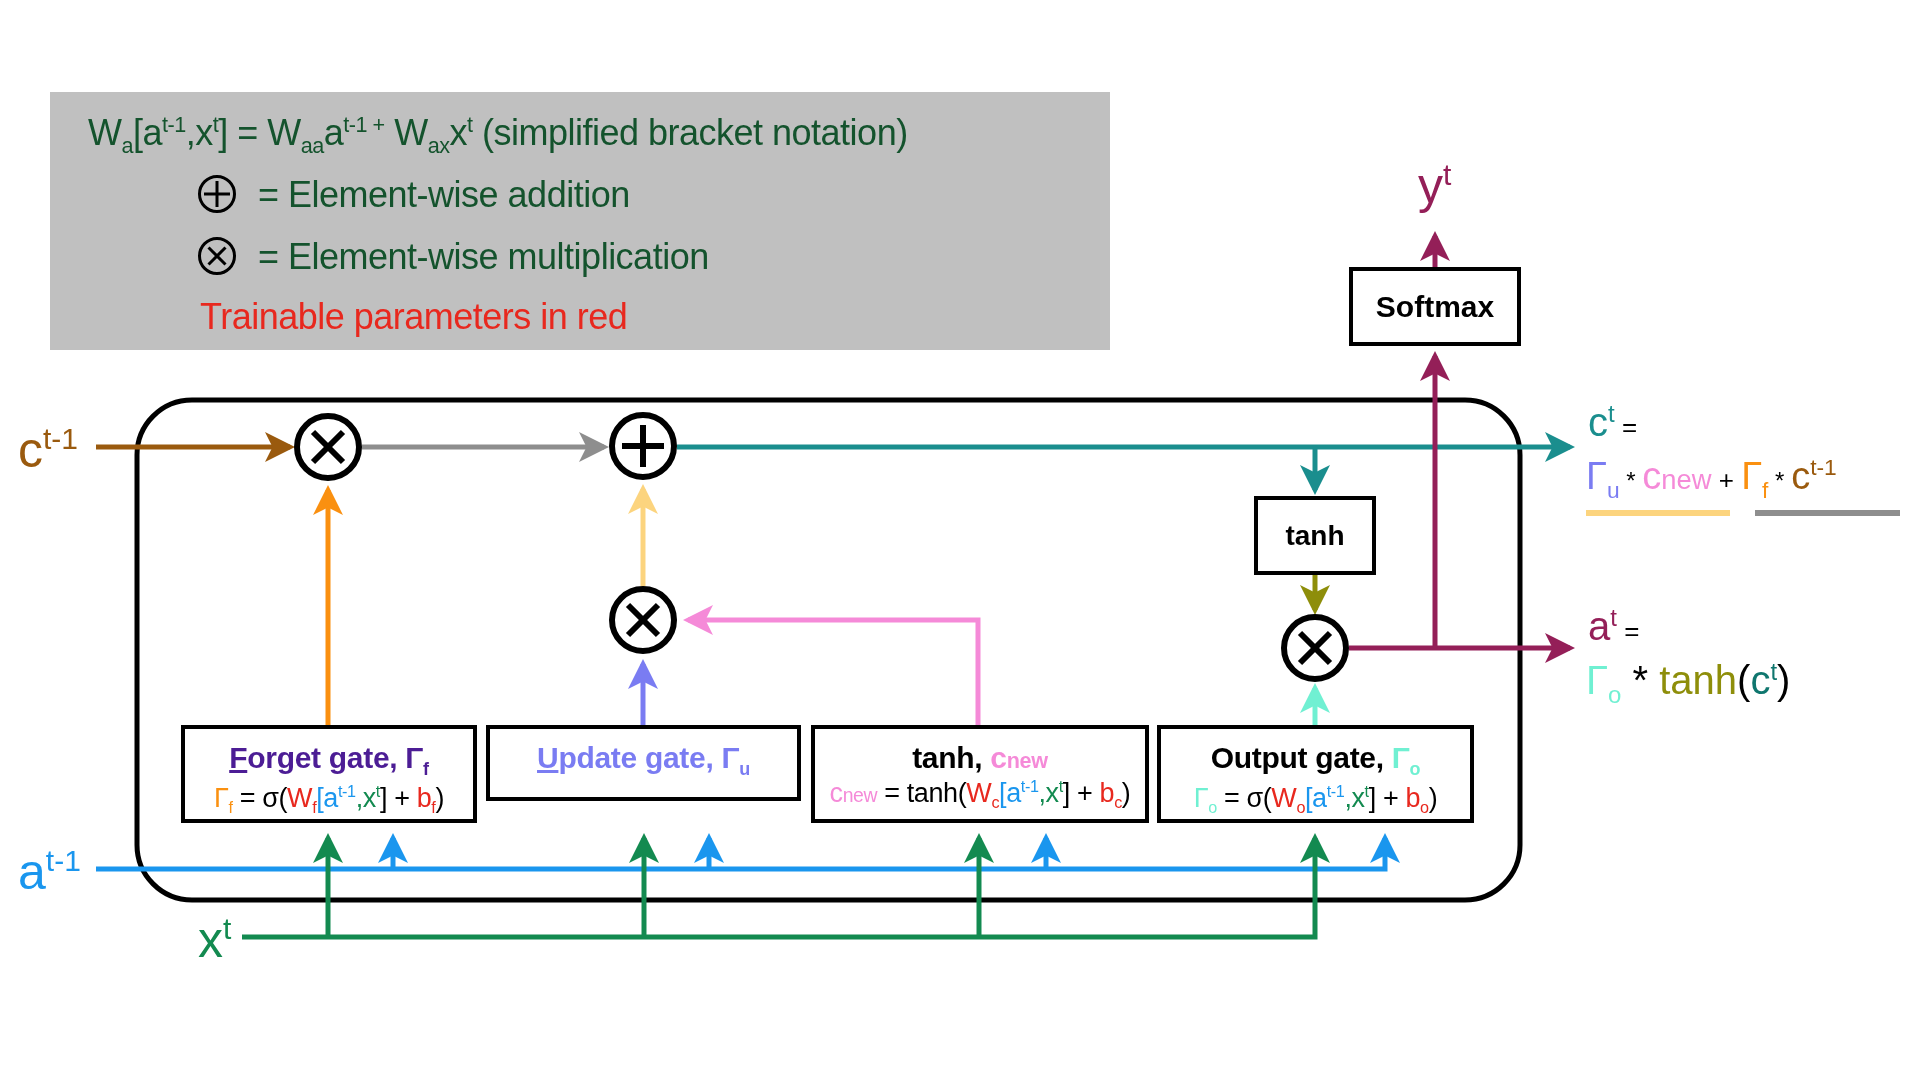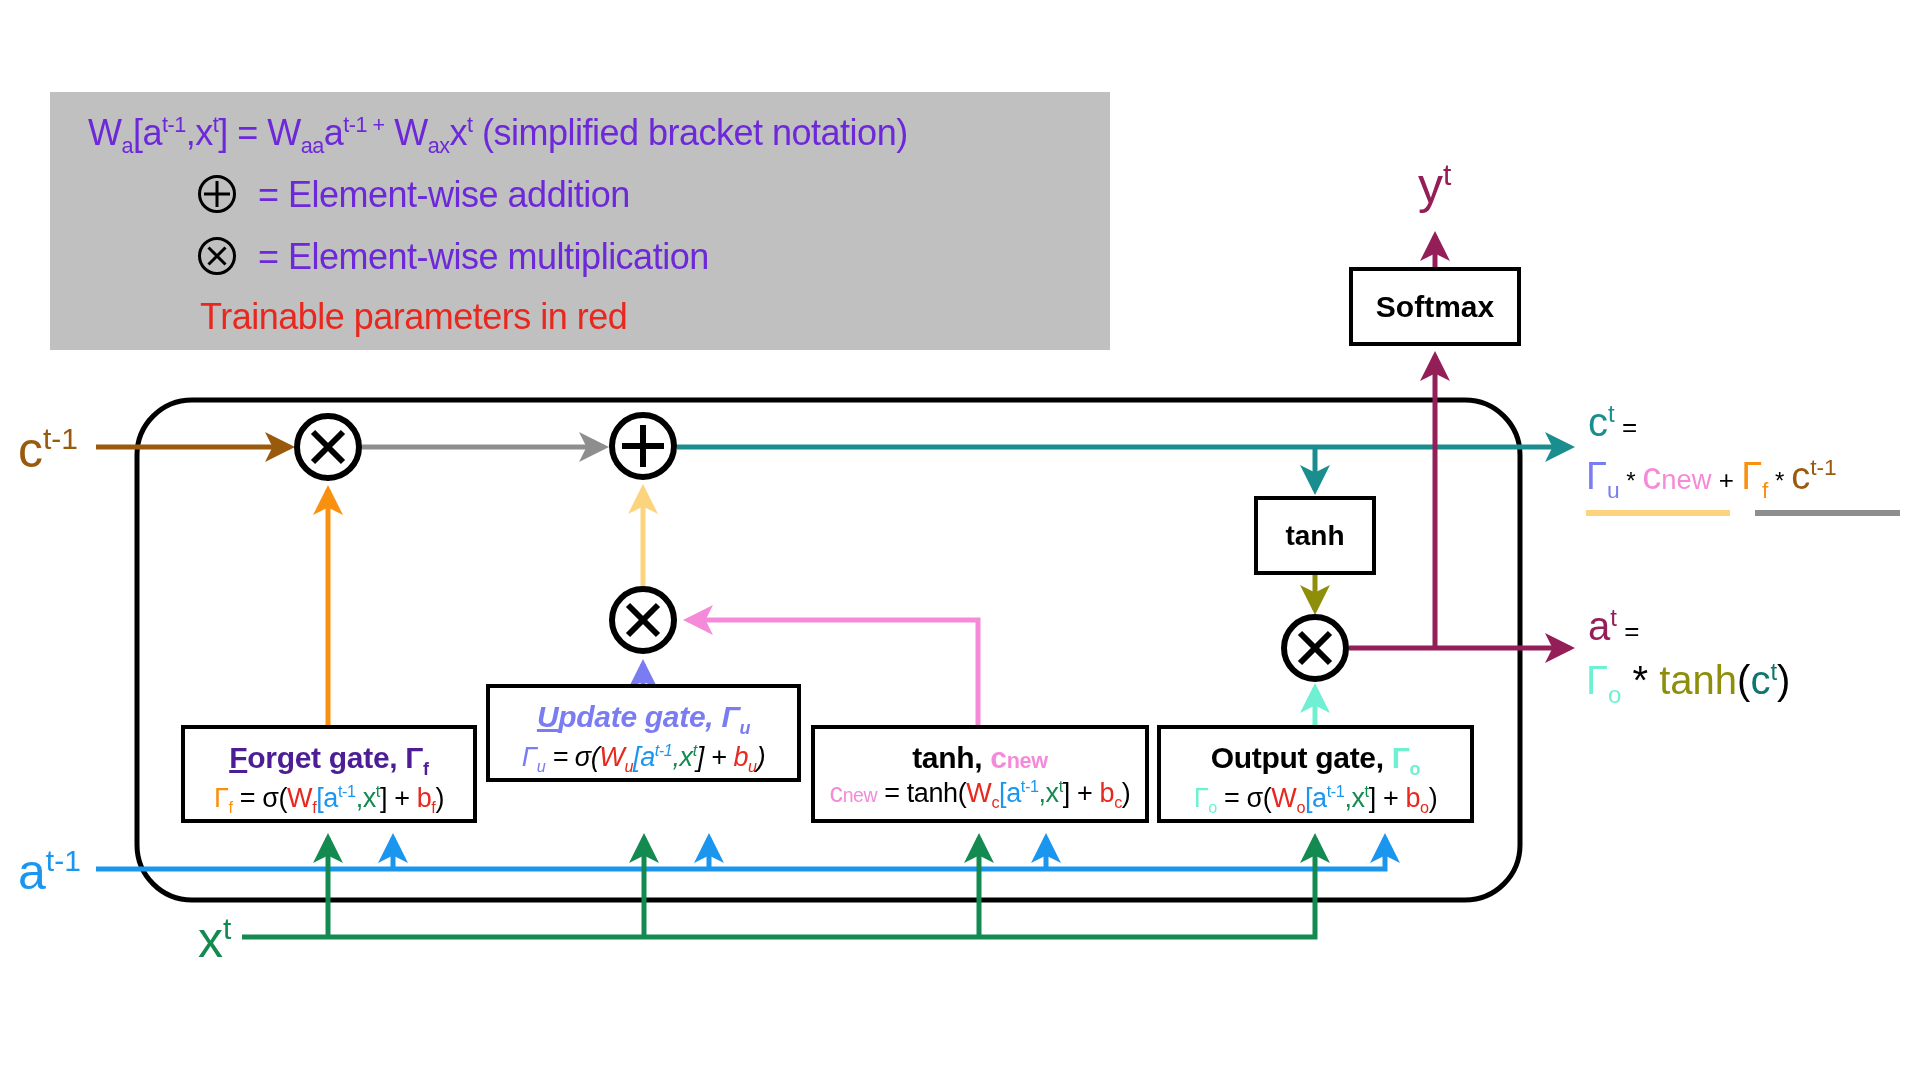--- a/index.html
+++ b/index.html
@@ -1,20 +1,20 @@
 <!DOCTYPE html>
 <html><head>
 <meta charset="utf-8">
 <style>
   html, body { margin:0; padding:0; background:#ffffff; }
   body { width:1920px; height:1080px; position:relative; overflow:hidden;
          font-family:"Liberation Sans", sans-serif; }
   #diagram { position:absolute; left:0; top:0; }
   .legend { position:absolute; left:50px; top:92px; width:1060px; height:258px; background:#c0c0c0; }
-  .lg-line { position:absolute; font-size:36px; color:#6d28d9; white-space:nowrap; letter-spacing:-0.5px; }
+  .lg-line { position:absolute; font-size:36px; color:#14532d; white-space:nowrap; letter-spacing:-0.5px; }
   .lg-sym { display:inline-block; width:38px; height:38px; border:3px solid #000; border-radius:50%;
             position:relative; vertical-align:middle; box-sizing:border-box; margin-right:22px; top:-3px; }
   .lg-sym.plus::before, .lg-sym.plus::after,
   .lg-sym.times::before, .lg-sym.times::after { content:""; position:absolute; background:#000; left:50%; top:50%; }
   .lg-sym.plus::before { width:26px; height:3px; transform:translate(-50%,-50%); }
   .lg-sym.plus::after { width:3px; height:26px; transform:translate(-50%,-50%); }
   .lg-sym.times::before { width:24px; height:3px; transform:translate(-50%,-50%) rotate(45deg); }
   .lg-sym.times::after { width:24px; height:3px; transform:translate(-50%,-50%) rotate(-45deg); }
   sup, sub { font-size:60%; }
   .red { color:#e8281e; }
@@ -148,23 +148,22 @@
 </svg>
 
 <div class="box-label" style="left:1254px; top:496px; width:122px; height:79px;">tanh</div>
 <div class="box-label" style="left:1349px; top:267px; width:172px; height:79px; font-size:30px;">Softmax</div>
 
 <div class="gate" style="left:181px; top:725px; width:296px; height:98px;">
   <div class="title" style="color:#4c1d95;"><span class="u">F</span><span>orget gate, </span><span>Γ</span><sub>f</sub></div>
   <div class="formula"><span style="color:#fa9010;"><span>Γ</span><sub>f</sub></span><span> = σ(</span><span class="red"><span>W</span><sub>f</sub></span><span style="color:#1a96ee;"><span>[a</span><sup>t-1</sup></span><span style="color:#138a50;"><span>,x</span><sup>t</sup></span><span>] + </span><span class="red"><span>b</span><sub>f</sub></span><span>)</span></div>
 </div>
 
-<div class="gate" style="left:486px; top:684px; width:315px; height:98px;font-style:italic;">
+<div class="gate" style="left:486px; top:725px; width:315px; height:76px;">
   <div class="title" style="color:#7a7cf2;"><span class="u">U</span><span>pdate gate, </span><span>Γ</span><sub>u</sub></div>
-  <div class="formula"><span style="color:#7a7cf2;"><span>Γ</span><sub>u</sub></span><span> = σ(</span><span class="red"><span>W</span><sub>u</sub></span><span style="color:#1a96ee;"><span>[a</span><sup>t-1</sup></span><span style="color:#138a50;"><span>,x</span><sup>t</sup></span><span>] + </span><span class="red"><span>b</span><sub>u</sub></span><span>)</span></div>
 </div>
 
 <div class="gate" style="left:811px; top:725px; width:338px; height:98px;">
   <div class="title"><span>tanh, </span><span style="color:#f58ad8;"><span>c</span><span class="small">new</span></span></div>
   <div class="formula"><span style="color:#f58ad8;"><span>c</span><span class="small">new</span></span><span> = tanh(</span><span class="red"><span>W</span><sub>c</sub></span><span style="color:#1a96ee;"><span>[a</span><sup>t-1</sup></span><span style="color:#138a50;"><span>,x</span><sup>t</sup></span><span>] + </span><span class="red"><span>b</span><sub>c</sub></span><span>)</span></div>
 </div>
 
 <div class="gate" style="left:1157px; top:725px; width:317px; height:98px;">
   <div class="title"><span>Output gate, </span><span style="color:#70f0d2;"><span>Γ</span><sub>o</sub></span></div>
   <div class="formula"><span style="color:#70f0d2;"><span>Γ</span><sub>o</sub></span><span> = σ(</span><span class="red"><span>W</span><sub>o</sub></span><span style="color:#1a96ee;margin-top:48px;"><span>[a</span><sup>t-1</sup></span><span style="color:#138a50;"><span>,x</span><sup>t</sup></span><span>] + </span><span class="red"><span>b</span><sub>o</sub></span><span>)</span></div>

